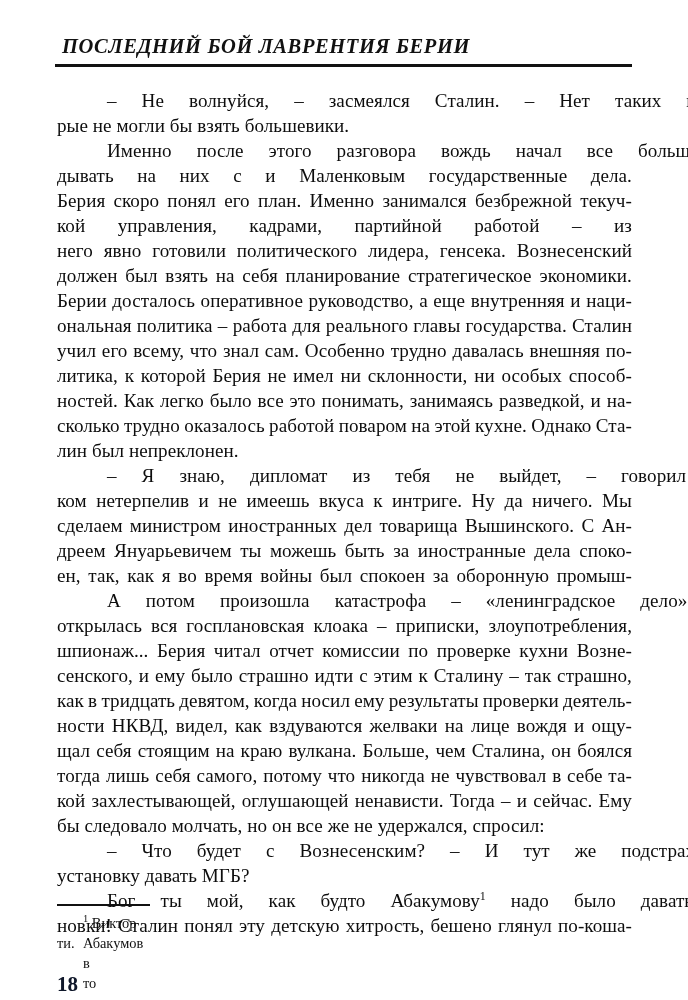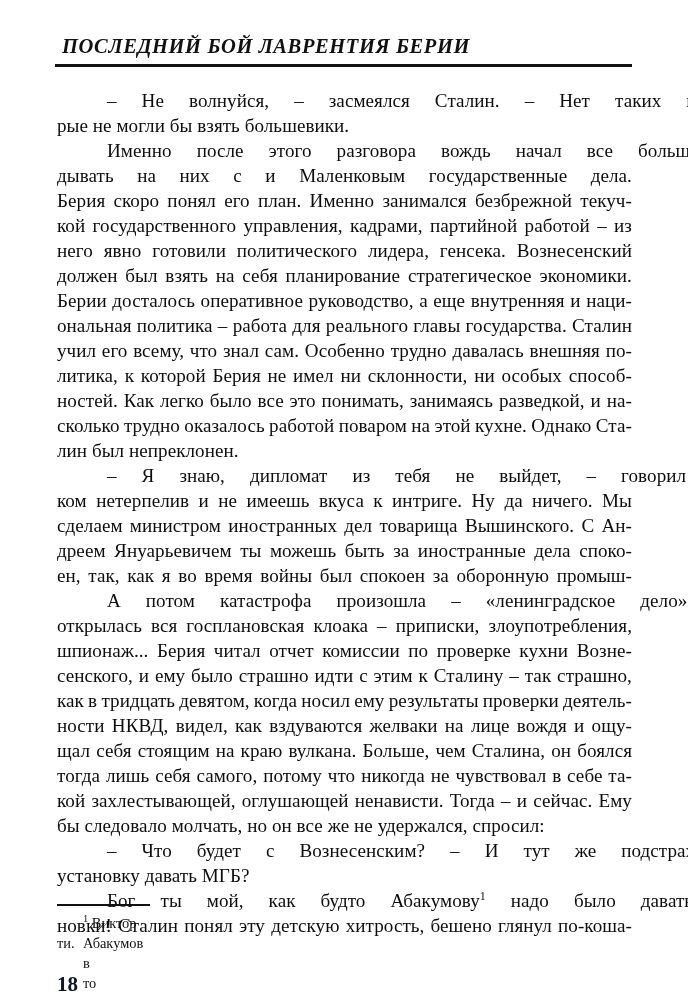--- a/index.html
+++ b/index.html
@@ -154,40 +154,40 @@
 
   <div class="body-block" id="body-block">
       <div class="para">
         <div class="line just indent"><span class="w">–</span><span class="w">Не</span><span class="w">волнуйся,</span><span class="w">–</span><span class="w">засмеялся</span><span class="w">Сталин.</span><span class="w">–</span><span class="w">Нет</span><span class="w">таких</span><span class="w">крепостей,</span></div>
         <div class="line">рые не могли бы взять большевики.</div>
       </div>
       <div class="para">
         <div class="line just indent"><span class="w">Именно</span><span class="w">после</span><span class="w">этого</span><span class="w">разговора</span><span class="w">вождь</span><span class="w">начал</span><span class="w">все</span><span class="w">больше</span></div>
         <div class="line just"><span class="w">дывать</span><span class="w">на</span><span class="w">них</span><span class="w">с</span><span class="w">и</span><span class="w">Маленковым</span><span class="w">государственные</span><span class="w">дела.</span></div>
         <div class="line just"><span class="w">Берия</span><span class="w">скоро</span><span class="w">понял</span><span class="w">его</span><span class="w">план.</span><span class="w">Именно</span><span class="w">занимался</span><span class="w">безбрежной</span><span class="w">текуч-</span></div>
-        <div class="line just"><span class="w">кой</span><span class="w">государственного</span><span class="w">управления,</span><span class="w">кадрами,</span><span class="w">партийной</span><span class="w">работой</span><span class="w">–</span><span class="w">из</span></div>
+        <div class="line just"><span class="w">кой</span><span class="w">управления,</span><span class="w">кадрами,</span><span class="w">партийной</span><span class="w">работой</span><span class="w">–</span><span class="w">из</span></div>
         <div class="line just"><span class="w">него</span><span class="w">явно</span><span class="w">готовили</span><span class="w">политического</span><span class="w">лидера,</span><span class="w">генсека.</span><span class="w">Вознесенский</span></div>
         <div class="line just"><span class="w">должен</span><span class="w">был</span><span class="w">взять</span><span class="w">на</span><span class="w">себя</span><span class="w">планирование</span><span class="w">стратегическое</span><span class="w">экономики.</span></div>
         <div class="line just"><span class="w">Берии</span><span class="w">досталось</span><span class="w">оперативное</span><span class="w">руководство,</span><span class="w">а</span><span class="w">еще</span><span class="w">внутренняя</span><span class="w">и</span><span class="w">наци-</span></div>
         <div class="line just"><span class="w">ональная</span><span class="w">политика</span><span class="w">–</span><span class="w">работа</span><span class="w">для</span><span class="w">реального</span><span class="w">главы</span><span class="w">государства.</span><span class="w">Сталин</span></div>
         <div class="line just"><span class="w">учил</span><span class="w">его</span><span class="w">всему,</span><span class="w">что</span><span class="w">знал</span><span class="w">сам.</span><span class="w">Особенно</span><span class="w">трудно</span><span class="w">давалась</span><span class="w">внешняя</span><span class="w">по-</span></div>
         <div class="line just"><span class="w">литика,</span><span class="w">к</span><span class="w">которой</span><span class="w">Берия</span><span class="w">не</span><span class="w">имел</span><span class="w">ни</span><span class="w">склонности,</span><span class="w">ни</span><span class="w">особых</span><span class="w">способ-</span></div>
         <div class="line just"><span class="w">ностей.</span><span class="w">Как</span><span class="w">легко</span><span class="w">было</span><span class="w">все</span><span class="w">это</span><span class="w">понимать,</span><span class="w">занимаясь</span><span class="w">разведкой,</span><span class="w">и</span><span class="w">на-</span></div>
         <div class="line just"><span class="w">сколько</span><span class="w">трудно</span><span class="w">оказалось</span><span class="w">работой</span><span class="w">поваром</span><span class="w">на</span><span class="w">этой</span><span class="w">кухне.</span><span class="w">Однако</span><span class="w">Ста-</span></div>
         <div class="line">лин был непреклонен.</div>
       </div>
       <div class="para">
         <div class="line just indent"><span class="w">–</span><span class="w">Я</span><span class="w">знаю,</span><span class="w">дипломат</span><span class="w">из</span><span class="w">тебя</span><span class="w">не</span><span class="w">выйдет,</span><span class="w">–</span><span class="w">говорил</span><span class="w">он.</span></div>
         <div class="line just"><span class="w">ком</span><span class="w">нетерпелив</span><span class="w">и</span><span class="w">не</span><span class="w">имеешь</span><span class="w">вкуса</span><span class="w">к</span><span class="w">интриге.</span><span class="w">Ну</span><span class="w">да</span><span class="w">ничего.</span><span class="w">Мы</span></div>
         <div class="line just"><span class="w">сделаем</span><span class="w">министром</span><span class="w">иностранных</span><span class="w">дел</span><span class="w">товарища</span><span class="w">Вышинского.</span><span class="w">С</span><span class="w">Ан-</span></div>
         <div class="line just"><span class="w">дреем</span><span class="w">Януарьевичем</span><span class="w">ты</span><span class="w">можешь</span><span class="w">быть</span><span class="w">за</span><span class="w">иностранные</span><span class="w">дела</span><span class="w">споко-</span></div>
         <div class="line just"><span class="w">ен,</span><span class="w">так,</span><span class="w">как</span><span class="w">я</span><span class="w">во</span><span class="w">время</span><span class="w">войны</span><span class="w">был</span><span class="w">спокоен</span><span class="w">за</span><span class="w">оборонную</span><span class="w">промыш-</span></div>
       </div>
       <div class="para">
-        <div class="line just indent"><span class="w">А</span><span class="w">потом</span><span class="w">катастрофа</span><span class="w">произошла</span><span class="w">–</span><span class="w">«ленинградское</span><span class="w">дело».</span></div>
+        <div class="line just indent"><span class="w">А</span><span class="w">потом</span><span class="w">произошла</span><span class="w">катастрофа</span><span class="w">–</span><span class="w">«ленинградское</span><span class="w">дело».</span></div>
         <div class="line just"><span class="w">открылась</span><span class="w">вся</span><span class="w">госплановская</span><span class="w">клоака</span><span class="w">–</span><span class="w">приписки,</span><span class="w">злоупотребления,</span></div>
         <div class="line just"><span class="w">шпионаж...</span><span class="w">Берия</span><span class="w">читал</span><span class="w">отчет</span><span class="w">комиссии</span><span class="w">по</span><span class="w">проверке</span><span class="w">кухни</span><span class="w">Возне-</span></div>
         <div class="line just"><span class="w">сенского,</span><span class="w">и</span><span class="w">ему</span><span class="w">было</span><span class="w">страшно</span><span class="w">идти</span><span class="w">с</span><span class="w">этим</span><span class="w">к</span><span class="w">Сталину</span><span class="w">–</span><span class="w">так</span><span class="w">страшно,</span></div>
         <div class="line just"><span class="w">как</span><span class="w">в</span><span class="w">тридцать</span><span class="w">девятом,</span><span class="w">когда</span><span class="w">носил</span><span class="w">ему</span><span class="w">результаты</span><span class="w">проверки</span><span class="w">деятель-</span></div>
         <div class="line just"><span class="w">ности</span><span class="w">НКВД,</span><span class="w">видел,</span><span class="w">как</span><span class="w">вздуваются</span><span class="w">желваки</span><span class="w">на</span><span class="w">лице</span><span class="w">вождя</span><span class="w">и</span><span class="w">ощу-</span></div>
         <div class="line just"><span class="w">щал</span><span class="w">себя</span><span class="w">стоящим</span><span class="w">на</span><span class="w">краю</span><span class="w">вулкана.</span><span class="w">Больше,</span><span class="w">чем</span><span class="w">Сталина,</span><span class="w">он</span><span class="w">боялся</span></div>
         <div class="line just"><span class="w">тогда</span><span class="w">лишь</span><span class="w">себя</span><span class="w">самого,</span><span class="w">потому</span><span class="w">что</span><span class="w">никогда</span><span class="w">не</span><span class="w">чувствовал</span><span class="w">в</span><span class="w">себе</span><span class="w">та-</span></div>
         <div class="line just"><span class="w">кой</span><span class="w">захлестывающей,</span><span class="w">оглушающей</span><span class="w">ненависти.</span><span class="w">Тогда</span><span class="w">–</span><span class="w">и</span><span class="w">сейчас.</span><span class="w">Ему</span></div>
         <div class="line">бы следовало молчать, но он все же не удержался, спросил:</div>
       </div>

